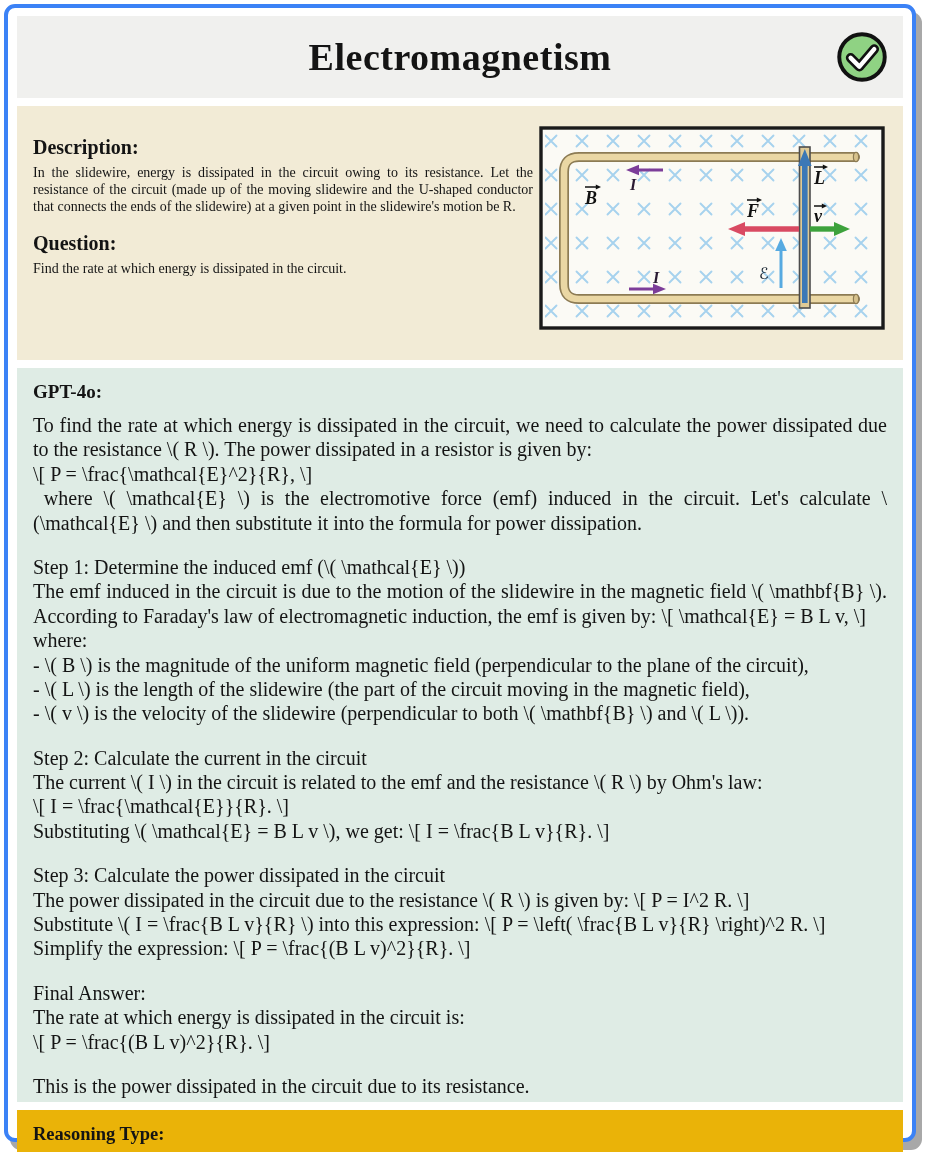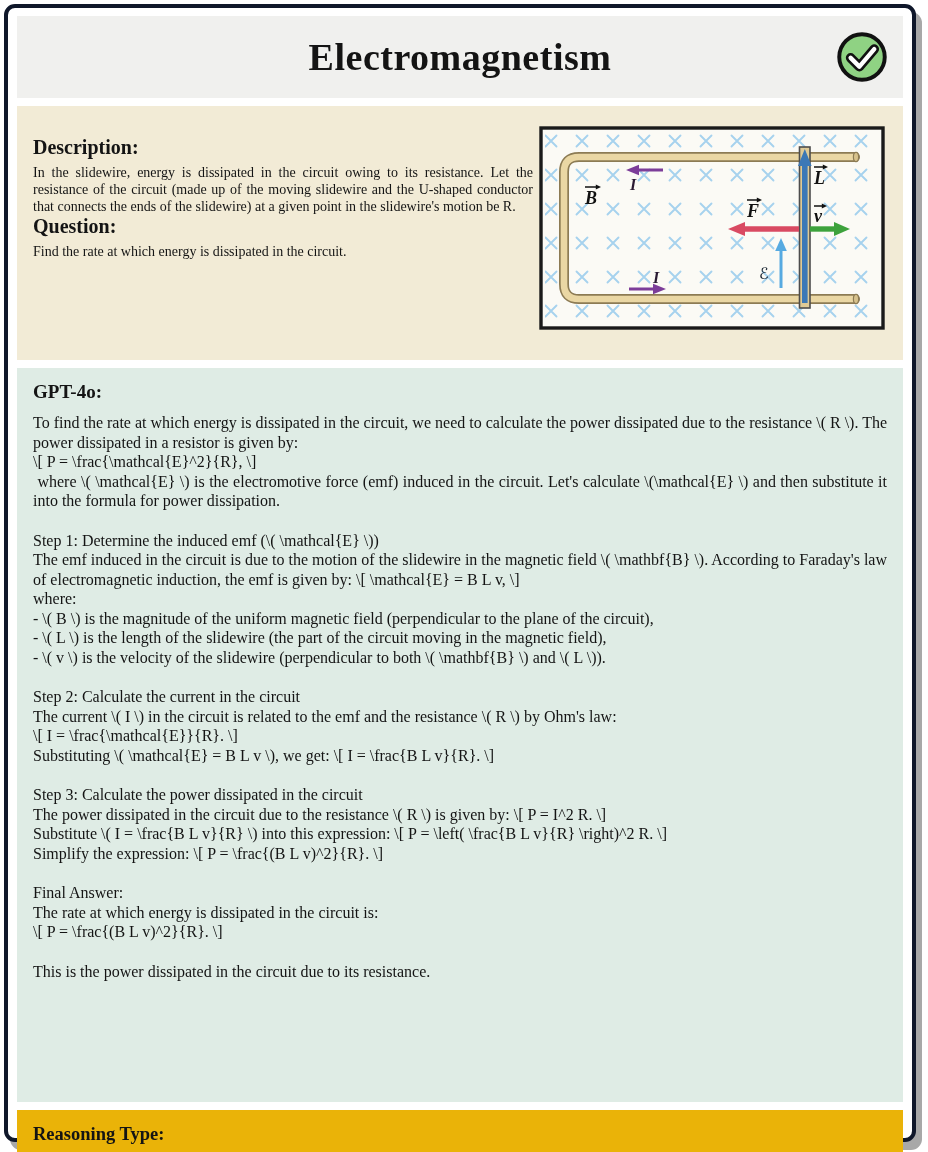--- a/index.html
+++ b/index.html
@@ -1,39 +1,39 @@
 <!DOCTYPE html>
 <html><head>
 <meta charset="utf-8">
 <style>
   html,body{margin:0;padding:0;background:#ffffff;}
   body{width:928px;height:1152px;position:relative;font-family:"Liberation Serif",serif;color:#141414;}
   .frame{position:absolute;left:4px;top:4px;width:912px;height:1138px;background:#fff;
-         border:4px solid #0f172a;border-radius:11px;box-sizing:border-box;
+         border:4px solid #3b82f6;border-radius:11px;box-sizing:border-box;
          padding:8px 9px;box-shadow:6px 8px 0 #a8a8a8;}
   .panel{margin-top:8px;box-sizing:border-box;}
   .panel:first-child{margin-top:0;}
 
   
   .panel-header{height:82px;background:#f0f0ee;position:relative;
                 display:flex;align-items:center;justify-content:center;}
   .page-title{font-size:38px;font-weight:bold;letter-spacing:.5px;}
   .check-wrap{position:absolute;right:13px;top:13px;width:56px;height:56px;}
 
   
   .panel-desc{height:254px;background:#f2ebd6;position:relative;padding:30px 16px;}
   .sec-heading{font-size:20px;font-weight:bold;margin:0 0 5px 0;}
   .desc-body{width:500px;font-size:14px;line-height:1.22;text-align:justify;}
-  .q-heading{}
+  .q-heading{margin-top:17px;}
   .diagram{position:absolute;top:20px;right:18px;width:346px;height:204px;}
 
   
   .panel-gpt{height:734px;background:#dfece5;padding:13px 16px;}
   .gpt-heading{font-size:19px;font-weight:bold;margin:0 0 10px 0;}
-  .gpt-block{font-size:16px;line-height:1.22;text-align:justify;
+  .gpt-block{font-size:20px;line-height:1.22;text-align:justify;
              white-space:pre-wrap;margin:0 0 20px 0;}
   .gpt-block:last-child{margin-bottom:0;}
 
   
   .panel-row{height:48px;display:flex;align-items:center;padding:0 16px;
              font-size:18.5px;font-weight:bold;}
   .panel-reasoning{background:#eab308;}
   .panel-ground{background:#ef4444;}
   .row-value{margin-left:7px;}
   .gt-formula{margin-left:7px;}

